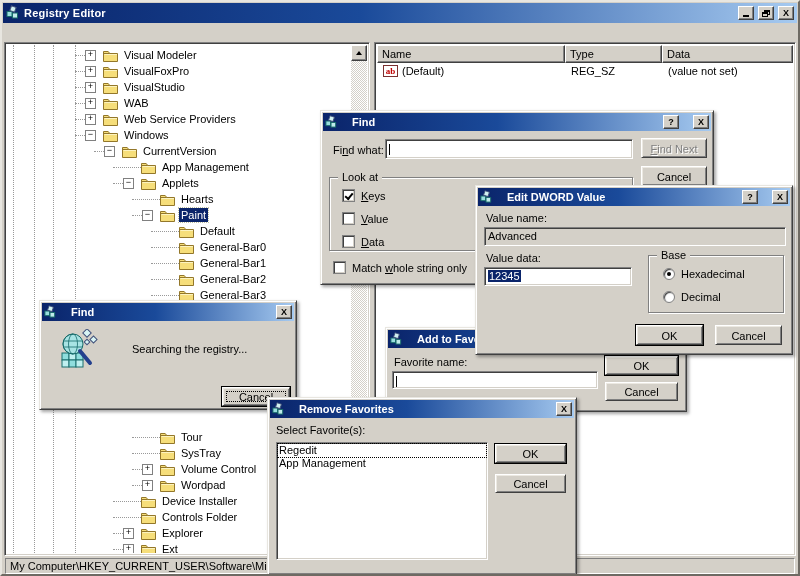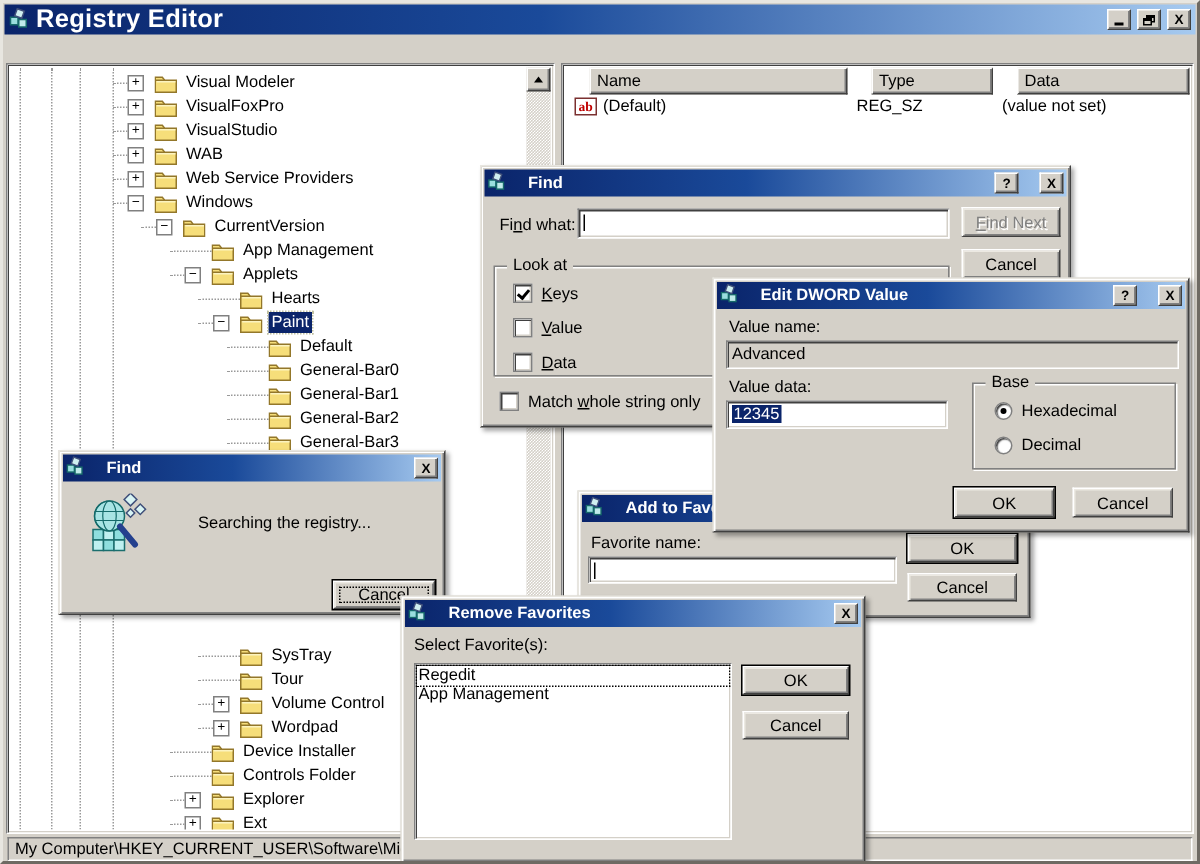--- a/index.html
+++ b/index.html
@@ -4,21 +4,21 @@
 <style>
   html,body{margin:0;padding:0;background:#3a6ea5;}
   *{box-sizing:border-box;}
   .window{position:relative;width:800px;height:576px;background:#d4d0c8;overflow:hidden;
     font-family:"Liberation Sans",sans-serif;font-size:11px;color:#000;
     border-left:2px solid #e8e6e0;border-top:2px solid #e8e6e0;border-right:2px solid #6e6a63;border-bottom:2px solid #6e6a63;}
   
   .titlebar{position:absolute;left:1px;top:1px;right:1px;height:20px;
     background:linear-gradient(90deg,#0a246a 0%,#1a4a9a 45%,#a6caf0 100%);
     display:flex;align-items:center;gap:4px;padding:0 3px;}
-  .titlebar .title{color:#fff;font-weight:bold;font-size:17px;flex:1;letter-spacing:.2px;}
+  .titlebar .title{color:#fff;font-weight:bold;font-size:11px;flex:1;letter-spacing:.2px;}
   .tb-btn{width:16px;height:14px;background:#d4d0c8;border:1px solid;border-color:#fff #404040 #404040 #fff;
     box-shadow:inset -1px -1px 0 #808080;display:flex;align-items:center;justify-content:center;
     font-size:9px;font-weight:bold;line-height:1;}
   .glyph-min{width:6px;height:2px;background:#000;margin-top:6px;}
   .glyph-restore{position:relative;width:8px;height:7px;}
   .glyph-restore i{position:absolute;border:1px solid #000;border-top-width:2px;display:block;}
   .glyph-restore i:first-child{left:2px;top:0;width:6px;height:5px;}
   .glyph-restore i:last-child{left:0;top:2px;width:6px;height:5px;background:#d4d0c8;}
   .menubar{position:absolute;left:1px;top:21px;right:1px;height:19px;display:flex;align-items:center;padding-left:1px;background:#d4d0c8;}
   .menu-item{padding:2px 7px 3px 7px;}
@@ -41,21 +41,21 @@
     background-image:linear-gradient(45deg,#fff 25%,transparent 25%,transparent 75%,#fff 75%),
                      linear-gradient(45deg,#fff 25%,transparent 25%,transparent 75%,#fff 75%);
     background-size:2px 2px;background-position:0 0,1px 1px;}
   .sb-btn{position:absolute;left:0;width:16px;height:16px;background:#d4d0c8;border:1px solid;border-color:#fff #404040 #404040 #fff;
     box-shadow:inset -1px -1px 0 #808080;display:flex;align-items:center;justify-content:center;}
   .arr-up{width:0;height:0;border-left:3px solid transparent;border-right:3px solid transparent;border-bottom:4px solid #000;}
   .arr-down{width:0;height:0;border-left:3px solid transparent;border-right:3px solid transparent;border-top:4px solid #000;}
   .list-panel{position:absolute;left:372px;top:40px;right:2px;height:514px;background:#fff;}
   .list-header{position:absolute;left:2px;top:2px;right:2px;height:18px;display:grid;grid-template-columns:188px 97px 1fr;}
   .hdr-cell{background:#d4d0c8;border:1px solid;border-color:#fff #404040 #404040 #fff;box-shadow:inset -1px -1px 0 #808080;
-    padding:2px 0 0 4px;margin-left:16px;}
+    padding:2px 0 0 4px;}
   .list-rows{position:absolute;left:2px;top:20px;right:2px;}
   .list-row{display:grid;grid-template-columns:188px 97px 1fr;height:16px;align-items:center;}
   .list-row .cell{padding-left:6px;display:flex;align-items:center;gap:4px;}
   .ab-icon{display:inline-block;width:15px;height:12px;border:1px solid #7b3030;background:#fff;color:#c00000;
     font-size:9px;font-weight:bold;line-height:10px;text-align:center;font-family:"Liberation Serif",serif;}
   .statusbar{position:absolute;left:2px;top:554px;right:2px;height:20px;background:#d4d0c8;padding:2px 1px 0 1px;}
   .status-field{height:16px;border:1px solid;border-color:#808080 #fff #fff #808080;padding:1px 0 0 4px;white-space:nowrap;overflow:hidden;}
   
   .dialog{position:absolute;background:#d4d0c8;border:1px solid;border-color:#e8e6e0 #404040 #404040 #e8e6e0;
     box-shadow:inset 1px 1px 0 #fff,inset -1px -1px 0 #808080,2px 2px 3px rgba(0,0,0,.35);}
@@ -285,30 +285,30 @@
           </div>
         </div>
       <div class="tree-group" style="top:384px">
           <div class="tree-row">
             <span class="stub" style="margin-left: 125px; width: 28px;"></span>
             <span class="folder"><svg width="15" height="13" viewBox="0 0 15 13">
                 <path d="M0.5 2.5 L5.2 2.5 L6.8 4.5 L14.5 4.5 L14.5 12.5 L0.5 12.5 Z" fill="#F6DE7A" stroke="#93772A"></path>
                 <path d="M0.5 4.5 L6.8 4.5" stroke="#93772A" fill="none"></path>
                 <path d="M1.5 5.5 h12.5" stroke="#FCF3C0"></path>
               </svg></span>
+            <span class="lbl">Tour</span>
+          </div>
+          <div class="tree-row">
+            <span class="stub" style="margin-left: 125px; width: 28px;"></span>
+            <span class="folder"><svg width="15" height="13" viewBox="0 0 15 13">
+                <path d="M0.5 2.5 L5.2 2.5 L6.8 4.5 L14.5 4.5 L14.5 12.5 L0.5 12.5 Z" fill="#F6DE7A" stroke="#93772A"></path>
+                <path d="M0.5 4.5 L6.8 4.5" stroke="#93772A" fill="none"></path>
+                <path d="M1.5 5.5 h12.5" stroke="#FCF3C0"></path>
+              </svg></span>
             <span class="lbl">SysTray</span>
-          </div>
-          <div class="tree-row">
-            <span class="stub" style="margin-left: 125px; width: 28px;"></span>
-            <span class="folder"><svg width="15" height="13" viewBox="0 0 15 13">
-                <path d="M0.5 2.5 L5.2 2.5 L6.8 4.5 L14.5 4.5 L14.5 12.5 L0.5 12.5 Z" fill="#F6DE7A" stroke="#93772A"></path>
-                <path d="M0.5 4.5 L6.8 4.5" stroke="#93772A" fill="none"></path>
-                <path d="M1.5 5.5 h12.5" stroke="#FCF3C0"></path>
-              </svg></span>
-            <span class="lbl">Tour</span>
           </div>
           <div class="tree-row">
             <span class="stub" style="margin-left: 125px; width: 10px;"></span>
             <span class="expand-box">+</span>
             <span class="folder"><svg width="15" height="13" viewBox="0 0 15 13">
                 <path d="M0.5 2.5 L5.2 2.5 L6.8 4.5 L14.5 4.5 L14.5 12.5 L0.5 12.5 Z" fill="#F6DE7A" stroke="#93772A"></path>
                 <path d="M0.5 4.5 L6.8 4.5" stroke="#93772A" fill="none"></path>
                 <path d="M1.5 5.5 h12.5" stroke="#FCF3C0"></path>
               </svg></span>
             <span class="lbl">Volume Control</span>

